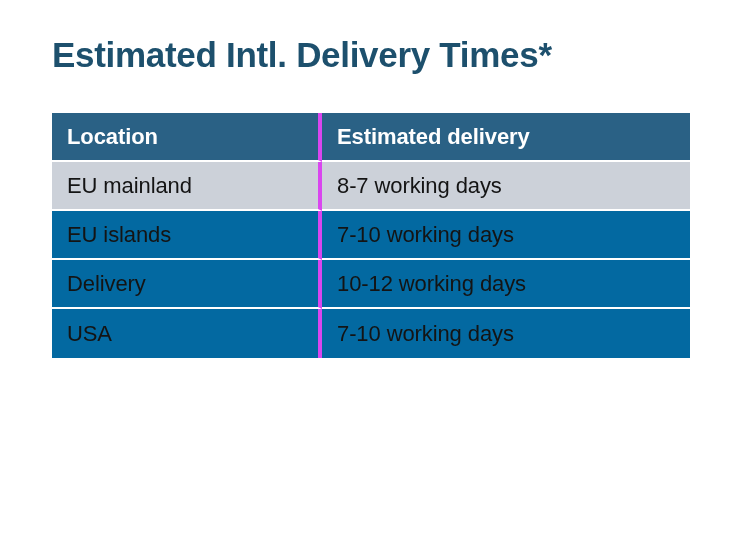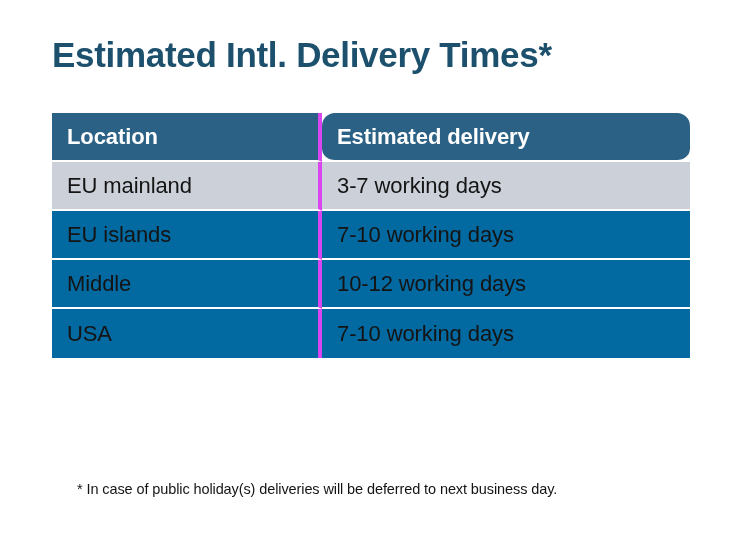--- a/index.html
+++ b/index.html
@@ -53,21 +53,21 @@
     border-right: 4px solid #d946ef;
   }
   .delivery-table th:last-child,
   .delivery-table td:last-child {
     border-right: none;
   }
   .delivery-table tr:last-child td {
     border-bottom: none;
   }
   .col-location { width: 270px; }
-  .col-delivery { width: 368px; border-radius: 13px; }
+  .col-delivery { width: 368px; }
 
   .delivery-table thead th {
     background: #2a6185;
     color: #ffffff;
     font-size: 22px;
     font-weight: bold;
     letter-spacing: -0.1px;
     height: 48px;
   }
   .delivery-table tbody td {
@@ -104,32 +104,31 @@
     </colgroup>
     <thead>
       <tr>
         <th class="col-location">Location</th>
         <th class="col-delivery">Estimated delivery</th>
       </tr>
     </thead>
     <tbody>
       <tr class="row-dark">
         <td>EU mainland</td>
-        <td>3-7 working days</td>
+        <td>8-7 working days</td>
       </tr>
       <tr class="row-light">
         <td>EU islands</td>
         <td>7-10 working days</td>
       </tr>
       <tr class="row-light">
-        <td>Middle</td>
+        <td>Delivery</td>
         <td>10-12 working days</td>
       </tr>
       <tr class="row-light">
         <td>USA</td>
         <td>7-10 working days</td>
       </tr>
     </tbody>
   </table>
 
-  <div class="footnote">* In case of public holiday(s) deliveries will be deferred to next business day.</div>
 
 </div>
 
 </body></html>

